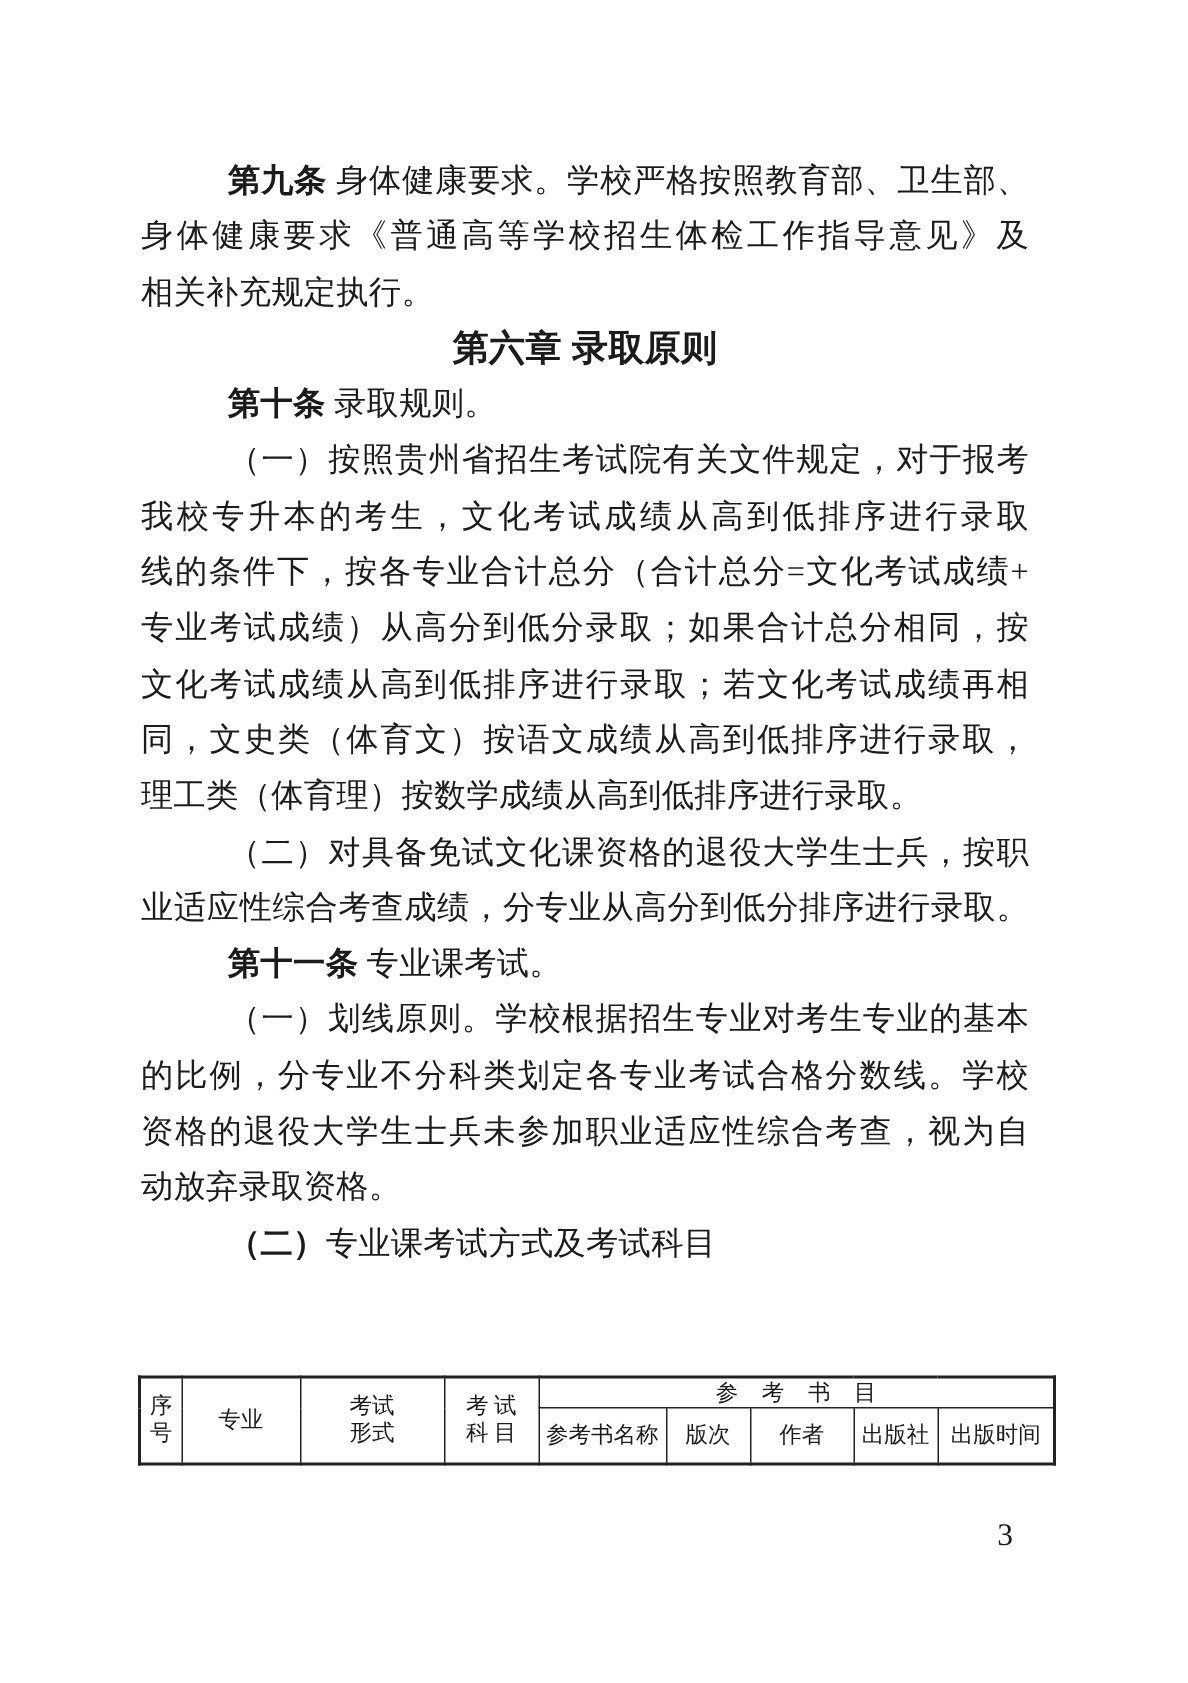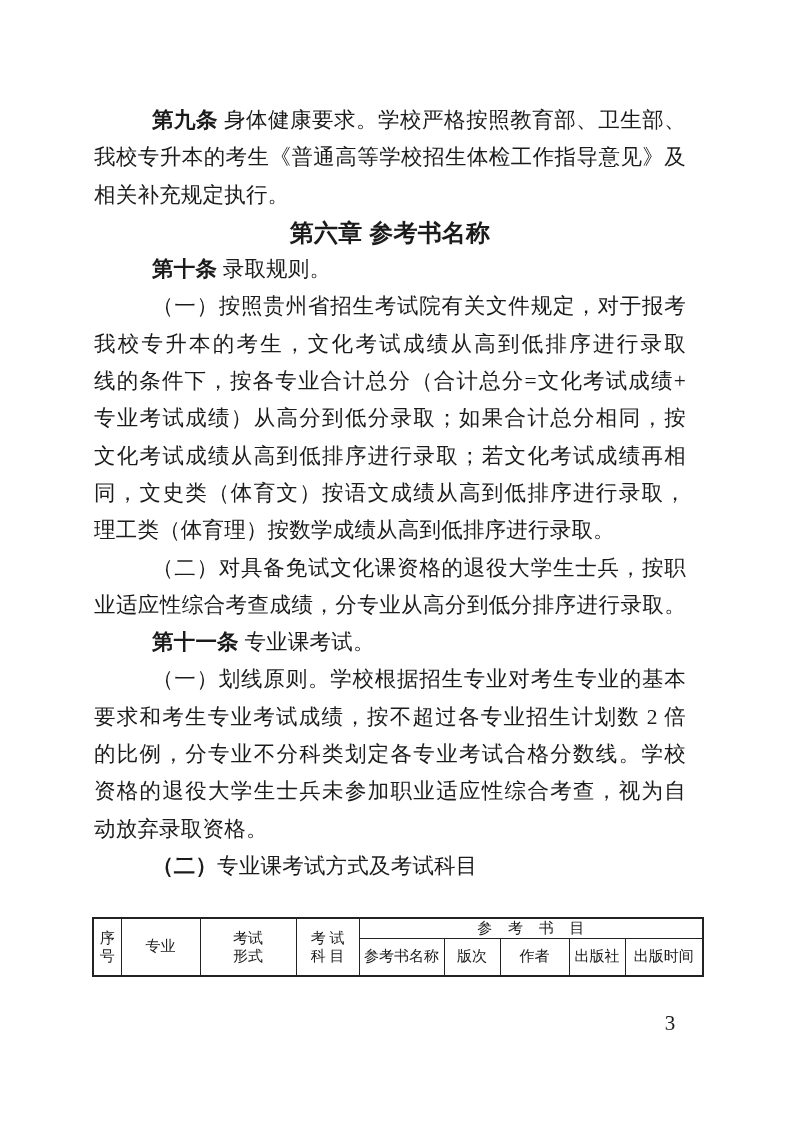--- a/index.html
+++ b/index.html
@@ -61,36 +61,35 @@
     text-align:center;font-size:21px;color:#1b1b1b;
   }
 </style>
 </head>
 <body>
 
 <div id="page">
 
   <div id="doc">
       <div class="line indent"><span class="bold">第九条</span><span> 身体健康要求。学校严格按照教育部、卫生部、</span></div>
-      <div class="line"><span>我校专升本的考生《普通高等学校招生体检工作指导意见》及</span></div>
+      <div class="line"><span>身体健康要求《普通高等学校招生体检工作指导意见》及</span></div>
       <div class="line end"><span>相关补充规定执行。</span></div>
-      <div class="line heading end"><span class="bold">第六章 参考书名称</span></div>
+      <div class="line heading end"><span class="bold">第六章 录取原则</span></div>
       <div class="line indent end"><span class="bold">第十条</span><span> 录取规则。</span></div>
       <div class="line indent"><span>（一）按照贵州省招生考试院有关文件规定，对于报考</span></div>
       <div class="line"><span>我校专升本的考生，文化考试成绩从高到低排序进行录取</span></div>
       <div class="line"><span>线的条件下，按各专业合计总分（合计总分=文化考试成绩+</span></div>
       <div class="line"><span>专业考试成绩）从高分到低分录取；如果合计总分相同，按</span></div>
       <div class="line"><span>文化考试成绩从高到低排序进行录取；若文化考试成绩再相</span></div>
       <div class="line"><span>同，文史类（体育文）按语文成绩从高到低排序进行录取，</span></div>
       <div class="line end"><span>理工类（体育理）按数学成绩从高到低排序进行录取。</span></div>
       <div class="line indent"><span>（二）对具备免试文化课资格的退役大学生士兵，按职</span></div>
       <div class="line"><span>业适应性综合考查成绩，分专业从高分到低分排序进行录取。</span></div>
       <div class="line indent end"><span class="bold">第十一条</span><span> 专业课考试。</span></div>
       <div class="line indent"><span>（一）划线原则。学校根据招生专业对考生专业的基本</span></div>
-      <div class="line"><span>要求和考生专业考试成绩，按不超过各专业招生计划数 2 倍</span></div>
       <div class="line"><span>的比例，分专业不分科类划定各专业考试合格分数线。学校</span></div>
       <div class="line"><span>资格的退役大学生士兵未参加职业适应性综合考查，视为自</span></div>
       <div class="line end"><span>动放弃录取资格。</span></div>
       <div class="line indent end"><span class="bold">（二）</span><span>专业课考试方式及考试科目</span></div>
     </div>
 
   <table id="subjects-table">
     <colgroup>
       <col style="width:28px">
         <col style="width:79px">

